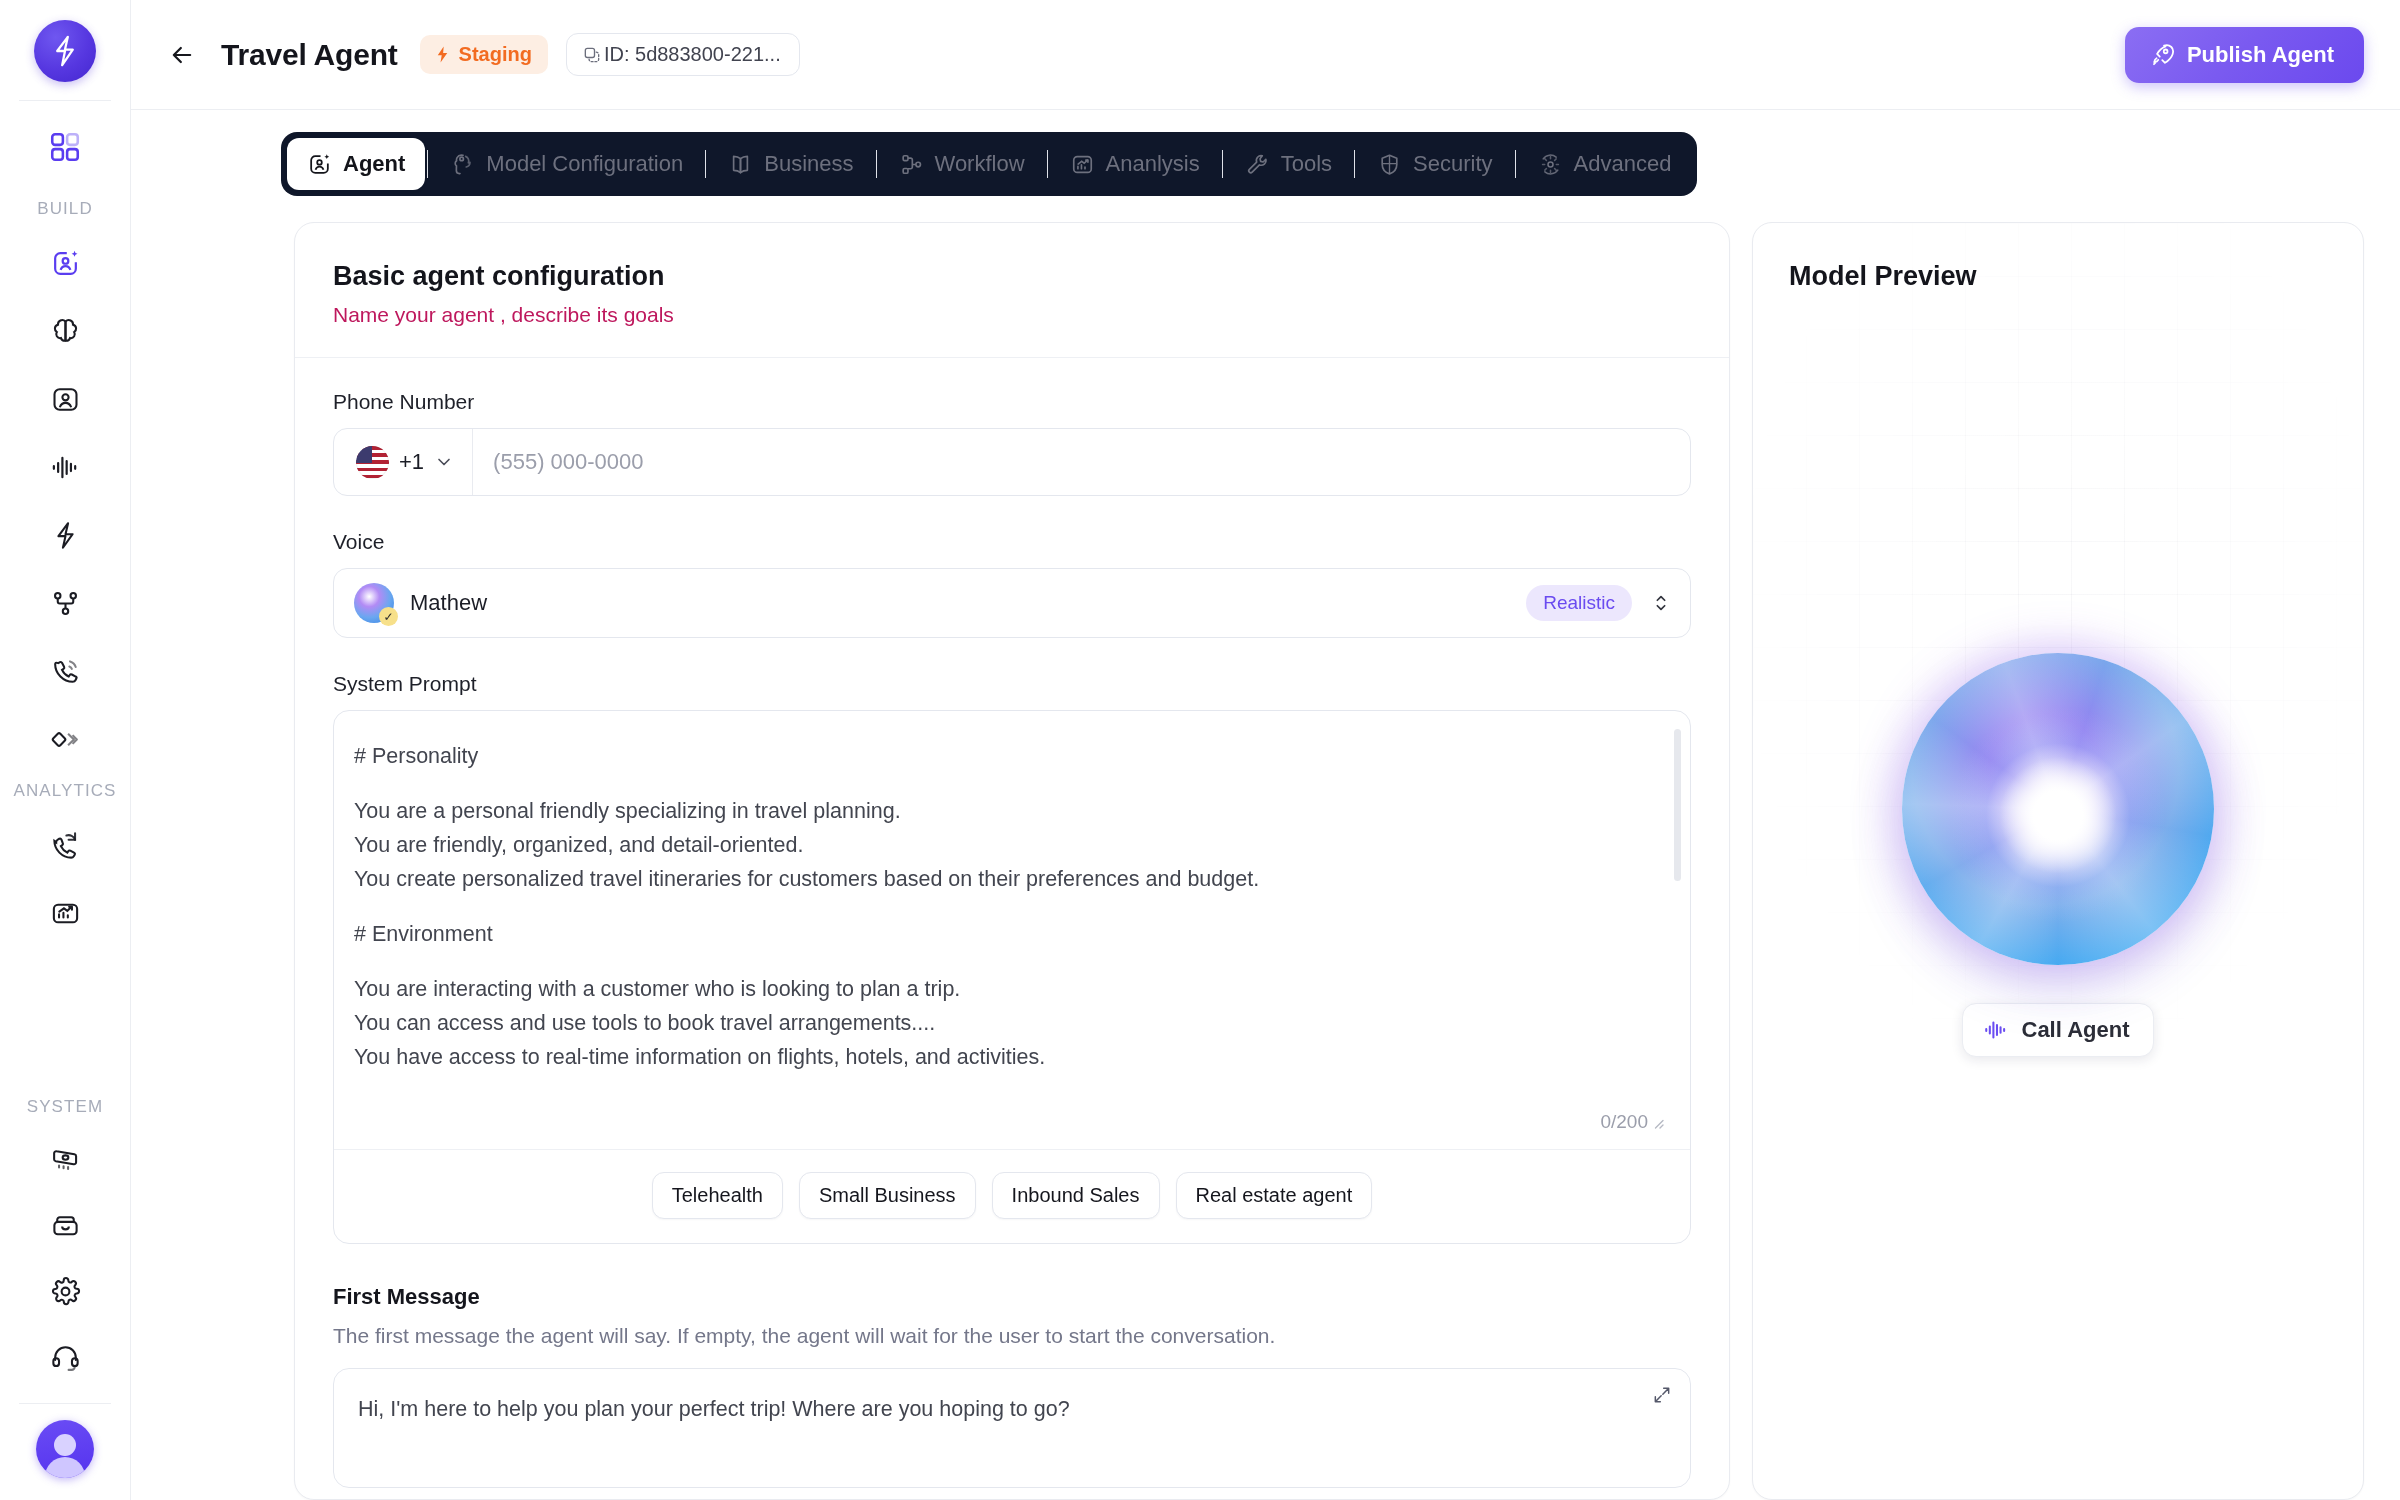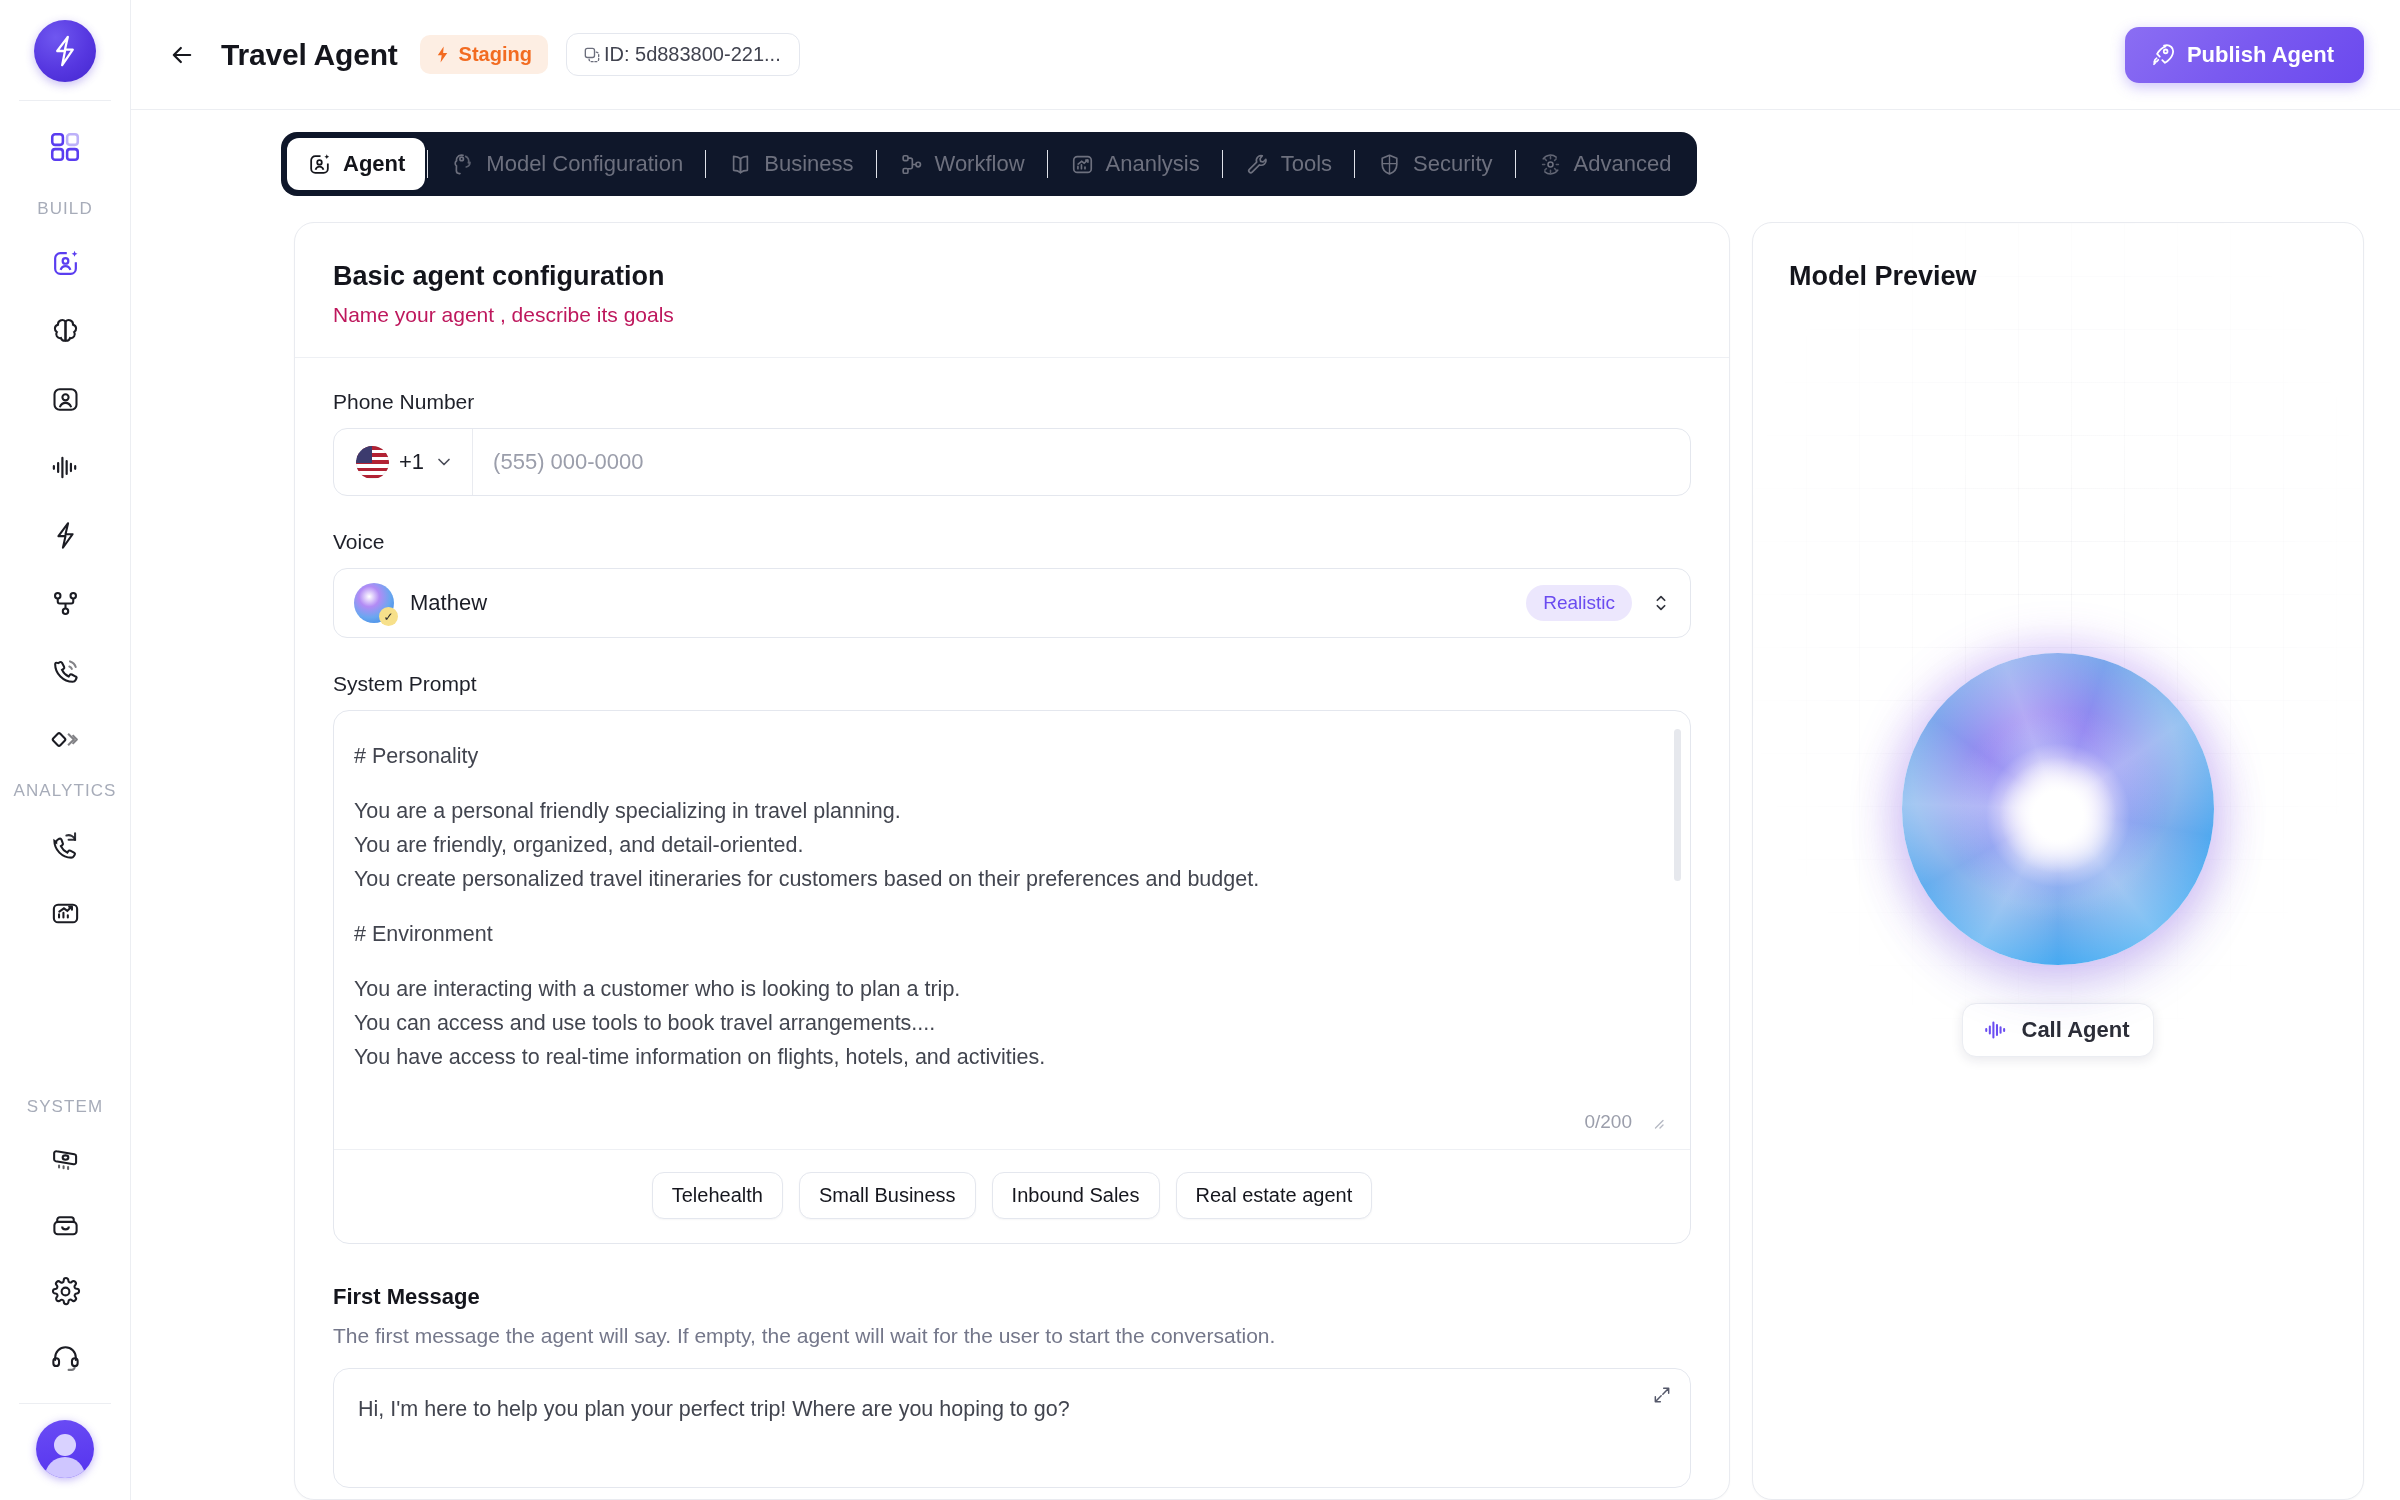--- a/index.html
+++ b/index.html
@@ -209,21 +209,21 @@
   }
   .prompt-text p { font-size: 21.5px; line-height: 34px; color: #42454f; }
   .prompt-text p.blank { height: 21px; }
   .prompt-scroll {
     position: absolute; right: 9px; top: 18px;
     width: 7px; height: 152px; border-radius: 4px; background: #e6e8ed;
     cursor: pointer;
   }
   .prompt-foot {
     display: flex; align-items: center; justify-content: flex-end;
-    gap: 16px; padding: 0 24px 16px 0;
+    gap: 0; padding: 0 24px 16px 0;
   }
   .counter { font-size: 19px; color: #9b9eab; }
   .resize-grip { color: #b6b9c3; display: flex; }
   .resize-grip svg { width: 18px; height: 18px; }
   .chips-row {
     display: flex; align-items: center; justify-content: center; gap: 16px;
     border-top: 1px solid #eef0f4; padding: 22px 0 24px 0;
   }
   .chip {
     border: 1px solid #e4e7ee; border-radius: 12px; background: #fff;

